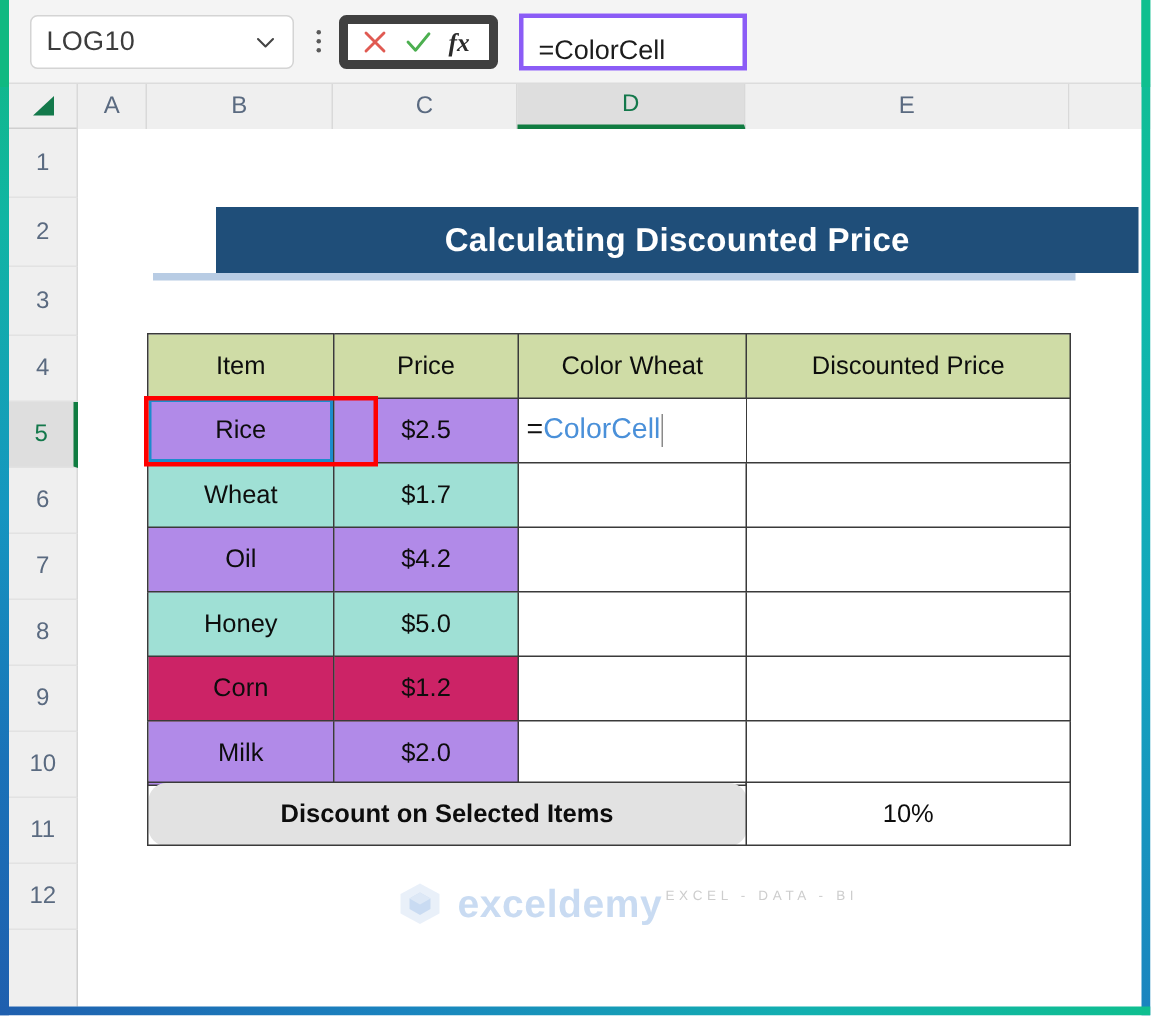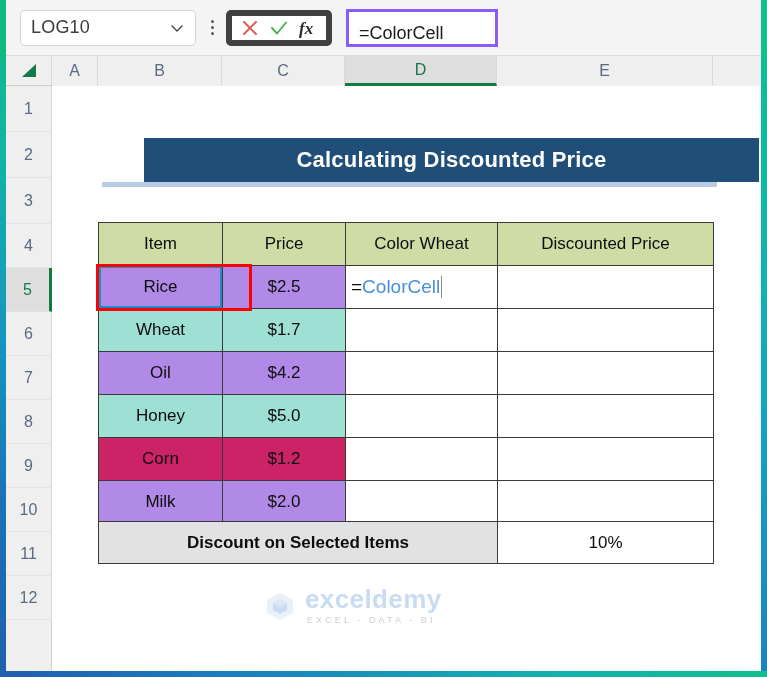--- a/index.html
+++ b/index.html
@@ -271,34 +271,35 @@
     text-align: center;
     vertical-align: middle;
     font-size: 17px;
     color: #0d0d0d;
     padding: 0;
   }
   td.disc-label {
     width: 399px;
     background: #e2e2e2;
     font-weight: bold;
+    border-radius: 12px;
   }
   td.disc-value {
     width: 216px;
     background: #ffffff;
   }
 
   
   .watermark {
     position: absolute;
     left: 212px; top: 500px;
     display: flex; align-items: center; gap: 9px;
     opacity: .92;
   }
-  .wm-text { display: flex; flex-direction: column; line-height: 1; }
+  .wm-text { display: flex; flex-direction: row; line-height: 1; }
   .wm-main {
     font-size: 26px; font-weight: bold; color: #c5d9f1; letter-spacing: .4px;
   }
   .wm-sub {
     font-size: 9px; color: #c9c9c9; letter-spacing: 3.1px; margin-top: 4px; padding-left: 2px;
   }
 </style>
 </head>
 <body>
 

